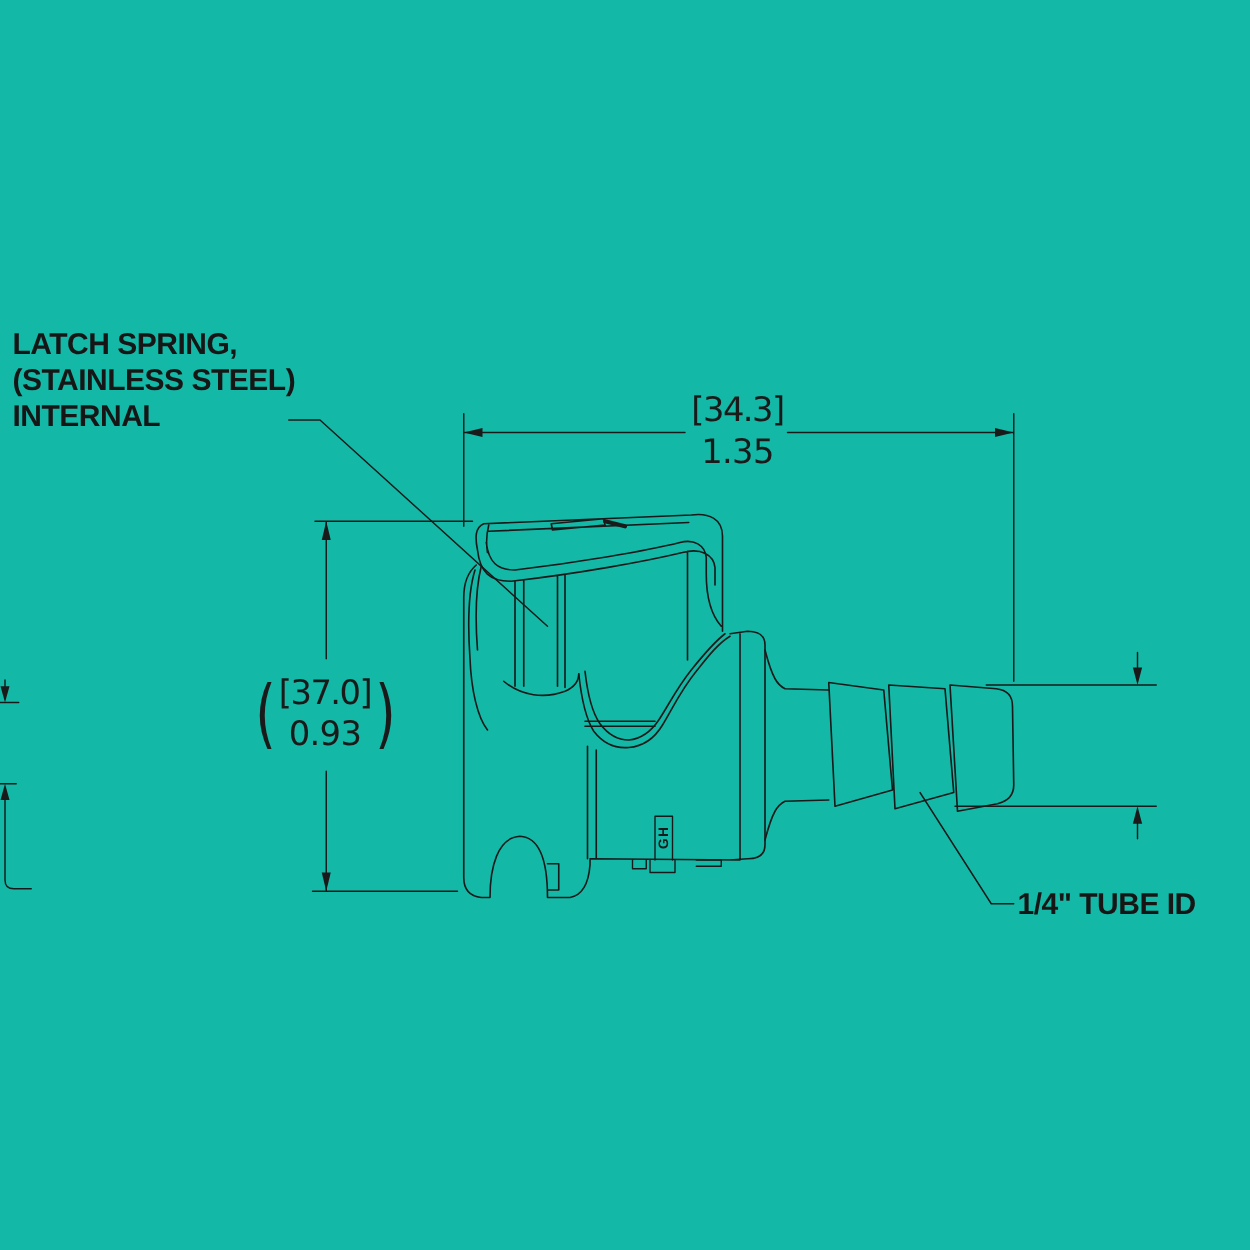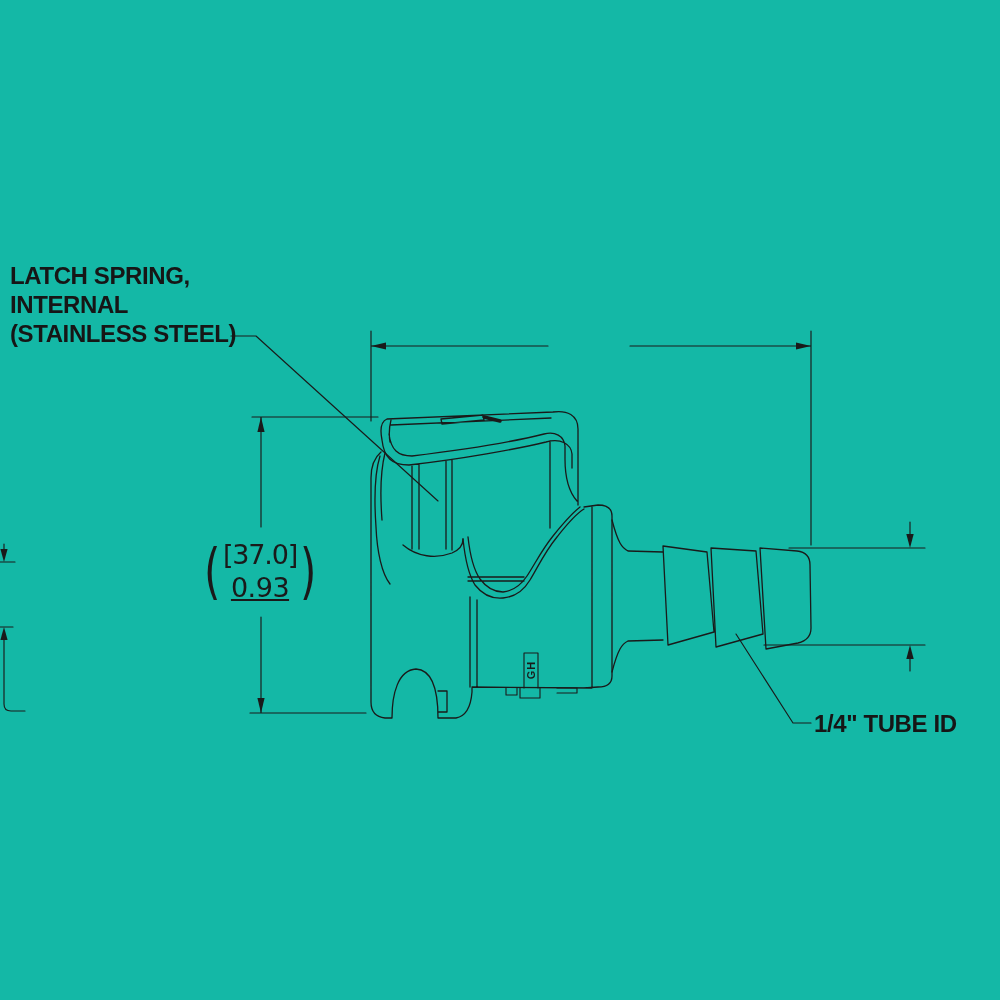--- a/index.html
+++ b/index.html
@@ -151,30 +151,34 @@
       <polygon fill="#1a1a1a" stroke="none" points="910,548 906.3,534 913.7,534"></polygon>
       <polygon fill="#1a1a1a" stroke="none" points="910,645 906.3,659 913.7,659"></polygon>
     </g>
 
     <path stroke-width="1.15" d="M231,336 L256,336 L438,501"></path>
     <path stroke-width="1.15" d="M811,723 L793,723 L736,634"></path>
   </svg>
 
   <div class="txt note" style="left:10px;top:261px;">
     <div>LATCH SPRING,</div>
+    <div>(STAINLESS STEEL)</div>
     <div>INTERNAL</div>
-    <div>(STAINLESS STEEL)</div>
   </div>
 
+  <div class="txt dim center-x" style="left:590px;top:312px;">
+    <div>[34.3]</div>
+    <div class="inch-line">1.35</div>
+  </div>
 
   <div class="txt dim ref-dim center-xy" style="left:260px;top:571px;">
     <span class="paren">(</span>
     <span style="display:inline-block;">
       <span style="display:block;">[37.0]</span>
-      <span class="inch-line" style="display:block;text-decoration:underline;">0.93</span>
+      <span class="inch-line" style="display:block;">0.93</span>
     </span>
     <span class="paren">)</span>
   </div>
 
 
 
   <div class="txt note" style="left:814px;top:709px;">1/4" TUBE ID</div>
 
   <div class="txt mold" style="left:531px;top:670px;">GH</div>
 

